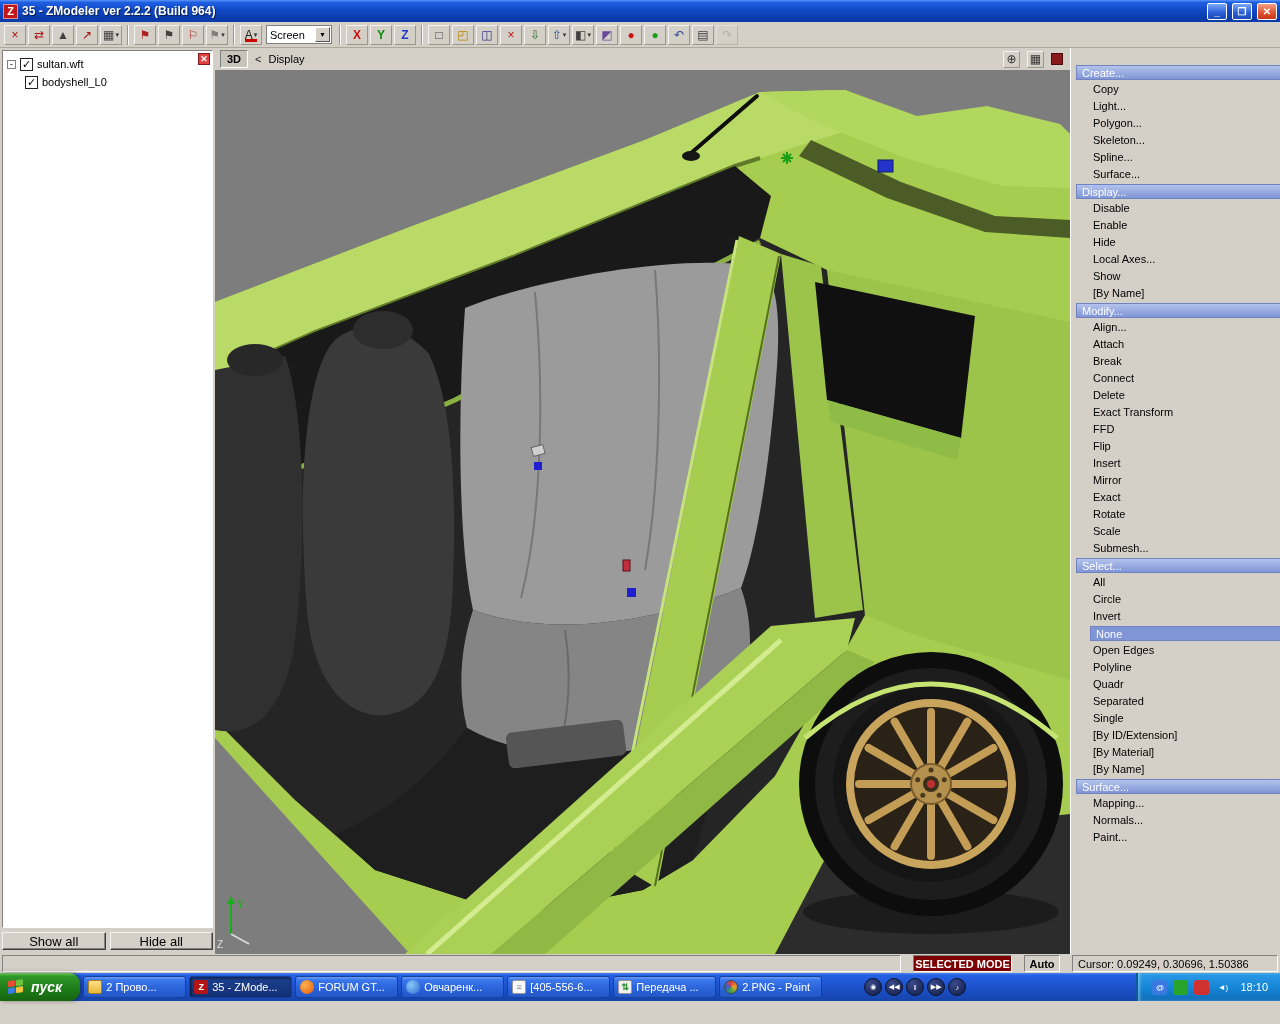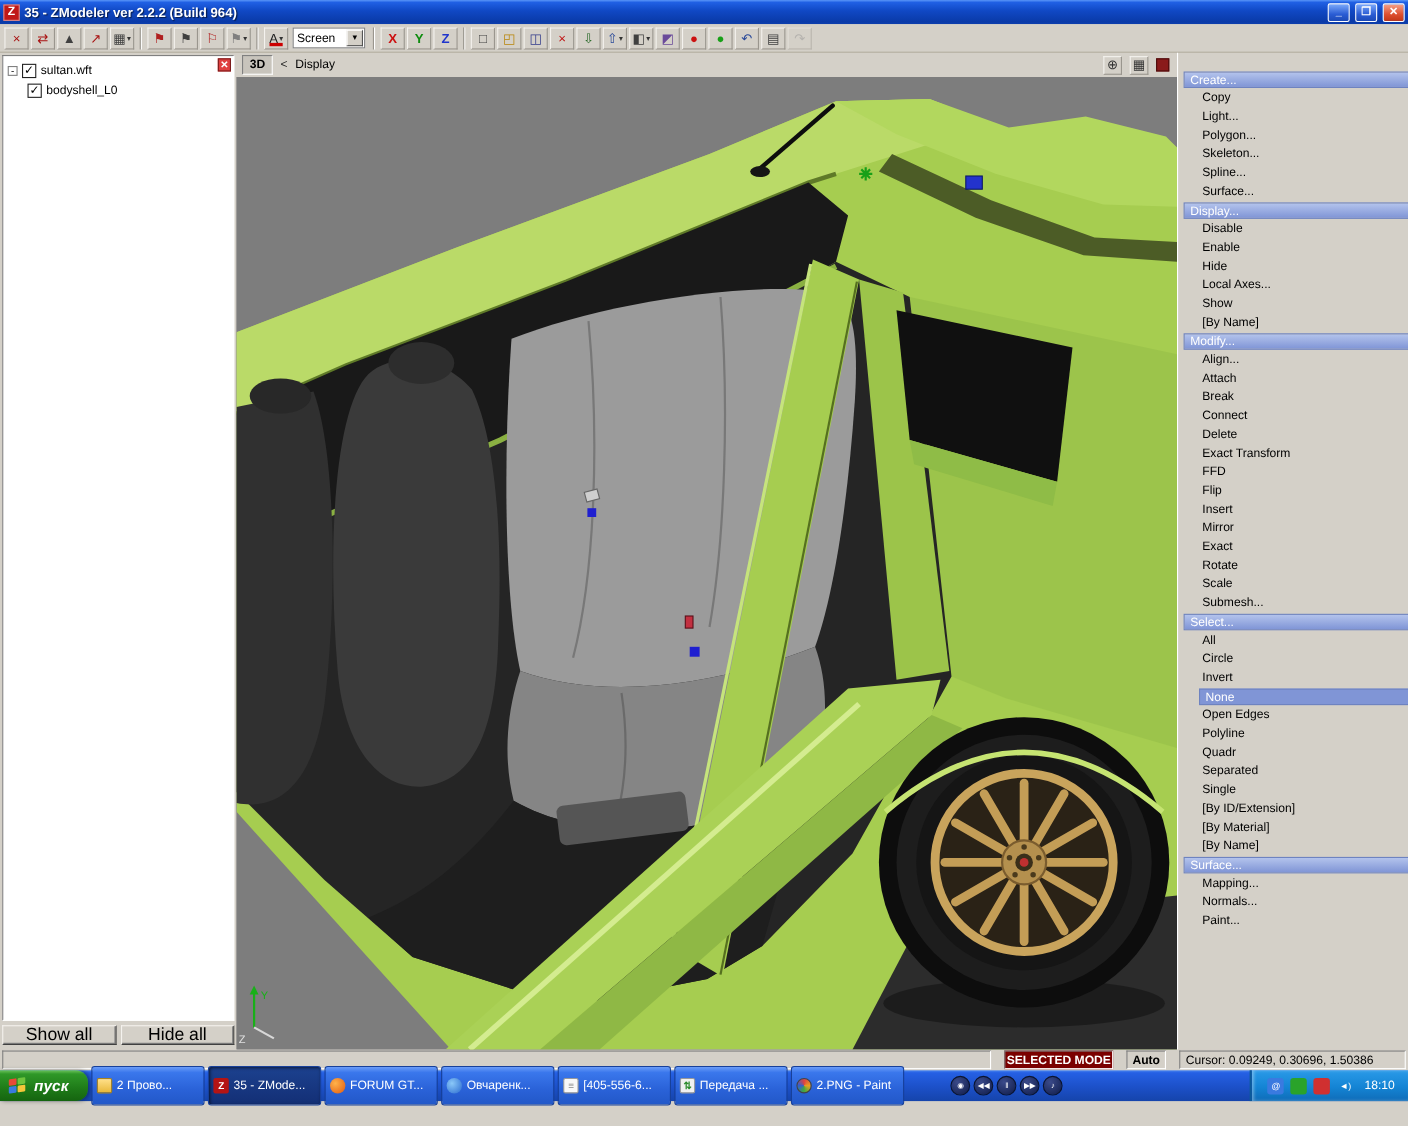--- a/index.html
+++ b/index.html
@@ -29,21 +29,21 @@
 .main{height:906px;display:flex;flex:none}
 
 .left-panel{width:215px;background:#d4d0c8;display:flex;flex-direction:column;padding:2px;flex:none}
 .tree-area{flex:1;background:#fff;border:1px solid;border-color:#808080 #fff #fff #808080;position:relative;overflow:hidden;padding-top:4px}
 .panel-close{position:absolute;top:2px;right:2px;width:12px;height:12px;background:#e04040;border:1px solid #7c1c1c;color:#fff;font-size:9px;line-height:10px;text-align:center;font-weight:bold}
 .tree-row{display:flex;align-items:center;height:18px;gap:4px}
 .plus-box{width:9px;height:9px;border:1px solid #808080;background:#fff;font-size:9px;line-height:7px;text-align:center;flex:none}
 .tree-check{width:13px;height:13px;border:1px solid #222;background:#fff;font-size:11px;line-height:11px;text-align:center;flex:none}
 .tree-label{font-size:11px;white-space:nowrap}
 .tree-buttons{display:flex;gap:4px;margin-top:4px;margin-bottom:2px}
-.tree-btn{flex:1;height:18px;background:#d4d0c8;border:1px solid;border-color:#f4f2ee #404040 #404040 #f4f2ee;box-shadow:inset -1px -1px 0 #808080;font-size:16px;display:flex;align-items:center;justify-content:center}
+.tree-btn{flex:1;height:18px;background:#d4d0c8;border:1px solid;border-color:#f4f2ee #404040 #404040 #f4f2ee;box-shadow:inset -1px -1px 0 #808080;font-size:13px;display:flex;align-items:center;justify-content:center}
 
 .viewport{width:855px;display:flex;flex-direction:column;flex:none}
 .vp-header{height:22px;background:#d4d0c8;display:flex;align-items:center;padding:0 5px;gap:7px;flex:none}
 .vp-tab{width:28px;height:18px;border:1px solid;border-color:#808080 #fff #fff #808080;background:#c8c4bc;display:flex;align-items:center;justify-content:center;font-size:11px;font-weight:bold}
 .vp-nav{font-size:11px;color:#222}
 .vp-mode{font-size:11px}
 .vp-spacer{flex:1}
 .vp-icon{width:17px;height:17px;display:flex;align-items:center;justify-content:center;font-size:12px;color:#333;border:1px solid;border-color:#f4f2ee #9a968e #9a968e #f4f2ee}
 .vp-max{width:12px;height:12px;background:#8a1a1a;border:1px solid #4a0c0c;margin-right:2px}
 .vp-canvas{flex:1;position:relative;background:#7d7d7d}
@@ -64,21 +64,21 @@
 .sb-cursor{width:206px}
 
 .taskbar{height:28px;background:linear-gradient(180deg,#4a86f0 0%,#2560e4 8%,#1c50c8 55%,#1544ab 100%);display:flex;align-items:center;flex:none}
 .start-btn{height:28px;padding:0 18px 0 8px;background:linear-gradient(180deg,#6cc25c 0%,#2f9828 12%,#1e7a18 60%,#15640f 100%);border-radius:0 11px 11px 0;display:flex;align-items:center;gap:6px;color:#fff;font-weight:bold;font-style:italic;font-size:14px;box-shadow:2px 0 4px rgba(0,0,0,.4);flex:none}
 .win-flag{width:17px;height:15px;display:grid;grid-template-columns:7px 7px;grid-template-rows:6px 6px;gap:1px;transform:skewY(-8deg)}
 .win-flag i{border-radius:1px}
 .win-flag i:nth-child(1){background:#e84a36}
 .win-flag i:nth-child(2){background:#6fc43e}
 .win-flag i:nth-child(3){background:#3a7be0}
 .win-flag i:nth-child(4){background:#f4c63a}
-.task-btn{width:103px;height:36px;margin-left:3px;background:linear-gradient(180deg,#6a9cf8 0%,#3a77ec 15%,#2a62d8 60%,#2258c8 100%);border:1px solid #17409a;border-radius:3px;display:flex;align-items:center;padding:0 4px;gap:4px;color:#fff;font-size:11px;overflow:hidden;white-space:nowrap;flex:none}
+.task-btn{width:103px;height:22px;margin-left:3px;background:linear-gradient(180deg,#6a9cf8 0%,#3a77ec 15%,#2a62d8 60%,#2258c8 100%);border:1px solid #17409a;border-radius:3px;display:flex;align-items:center;padding:0 4px;gap:4px;color:#fff;font-size:11px;overflow:hidden;white-space:nowrap;flex:none}
 .task-btn.active{background:linear-gradient(180deg,#1c418f,#132f75);box-shadow:inset 1px 1px 3px rgba(0,0,0,.6)}
 .task-ico{width:14px;height:14px;flex:none;border-radius:2px;display:flex;align-items:center;justify-content:center;font-size:9px;font-weight:bold}
 .ico-explorer{background:linear-gradient(180deg,#ffe08a,#e8b83a);border:1px solid #a8831e;color:#7a5c10}
 .ico-zmodeler{background:#b41414;color:#fff}
 .ico-firefox{background:radial-gradient(circle at 35% 35%,#ffb24a,#e05a10);border-radius:50%}
 .ico-chat{background:radial-gradient(circle at 35% 35%,#8ac8f8,#2a6ad0);border-radius:50%}
 .ico-document{background:#f8f8f8;color:#888;border:1px solid #999}
 .ico-transfer{background:#f0f0f0;color:#2a8a2a;border:1px solid #999}
 .ico-paint{background:conic-gradient(#e04040,#e8a020,#40a840,#3060d0,#e04040);border-radius:50%;border:1px solid #444}
 .media-band{display:flex;align-items:center;gap:3px;margin-left:42px;flex:none}

